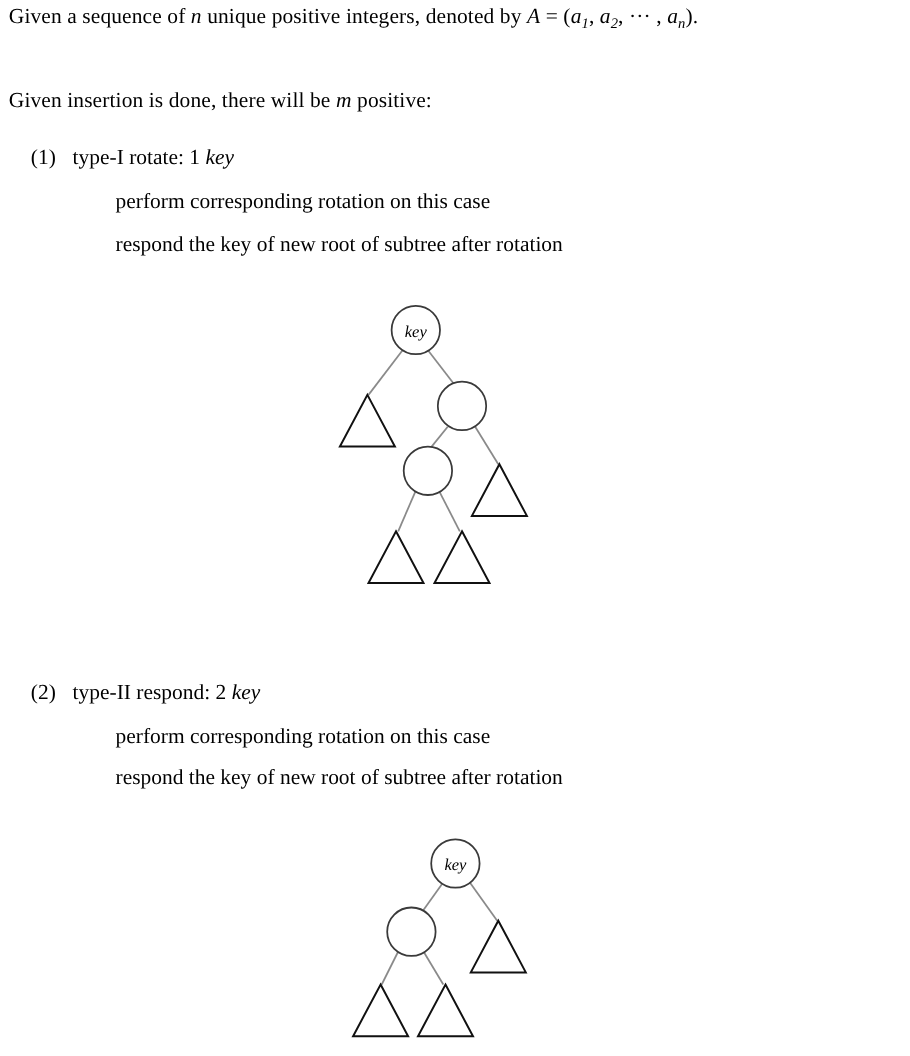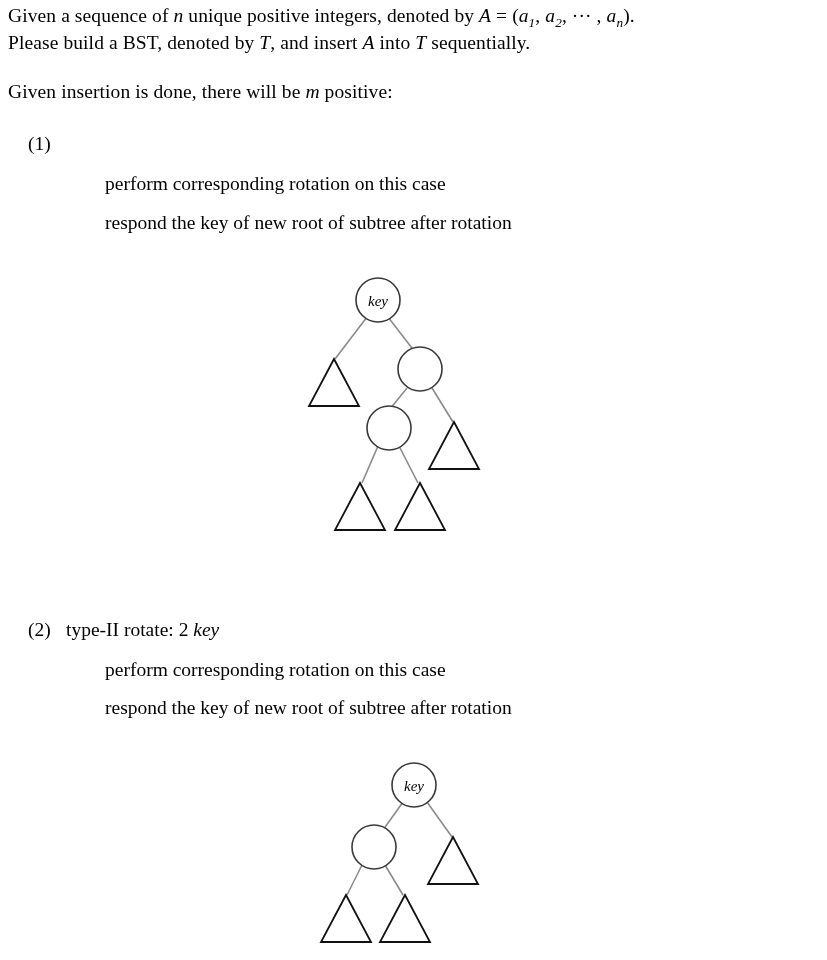--- a/index.html
+++ b/index.html
@@ -82,29 +82,31 @@
 </style>
 </head>
 <body>
 
 <div class="page">
 
   <div class="para" style="left:8px; top:2px; width:812px;">
     <span>Given a sequence of </span><span class="math">n</span><span> unique positive integers, denoted by </span><span class="math">A</span><span> = </span><span>(</span><span class="math">a<sub>1</sub></span><span>, </span><span class="math">a<sub>2</sub></span><span>, ··· , </span><span class="math">a<sub>n</sub></span><span>).</span>
   </div>
 
-  <div class="para" style="left:8px; top:29px; width:812px;">
-    <span>Please build a BST, denoted by </span><span class="math">T</span><span>, and insert </span><span class="math">A</span><span> into </span><span class="math">T</span><span> sequentially.</span>
-  </div>
 
   <div class="para" style="left:8px; top:78px; width:812px;">
     <span>Given insertion is done, there will be </span><span class="math">m</span><span> positive:</span>
   </div>
 
   <div class="item-num" style="left:28px; top:133px;">(1)</div>
+  <div class="item-head" style="left:66px; top:133px;">
+    <span>type-I rotate:</span>
+    <span>1</span>
+    <span class="kw">key</span>
+  </div>
   <div class="item-line" style="left:66px; top:173px;">perform corresponding rotation on this case</div>
   <div class="item-line" style="left:66px; top:212px;">respond the key of new root of subtree after rotation</div>
 
   <div class="tree" style="left:290px; top:265px;">
     <svg width="240" height="300" viewBox="0 0 240 300">
 
       <path class="edge" d="M 77 52 L 45 94"></path>
       <path class="edge" d="M 98 52 L 125 87"></path>
       <path class="edge" d="M 117 123 L 100 144"></path>
       <path class="edge" d="M 142 123 L 163 157"></path>
@@ -118,21 +120,21 @@
 
       <circle class="nodecircle" cx="88" cy="35" r="22"></circle>
       <text class="nodelabel" x="88" y="41" text-anchor="middle">key</text>
       <circle class="nodecircle" cx="130" cy="104" r="22"></circle>
       <circle class="nodecircle" cx="99" cy="163" r="22"></circle>
     </svg>
   </div>
 
   <div class="item-num" style="left:28px; top:619px;">(2)</div>
   <div class="item-head" style="left:66px; top:619px;">
-    <span>type-II rotate:</span>
+    <span>type-II respond:</span>
     <span>2</span>
     <span class="kw">key</span>
   </div>
   <div class="item-line" style="left:66px; top:659px;">perform corresponding rotation on this case</div>
   <div class="item-line" style="left:66px; top:697px;">respond the key of new root of subtree after rotation</div>
 
   <div class="tree" style="left:310px; top:750px;">
     <svg width="210" height="210" viewBox="0 0 210 210">
 
       <path class="edge" d="M 93 52 L 73 80"></path>

